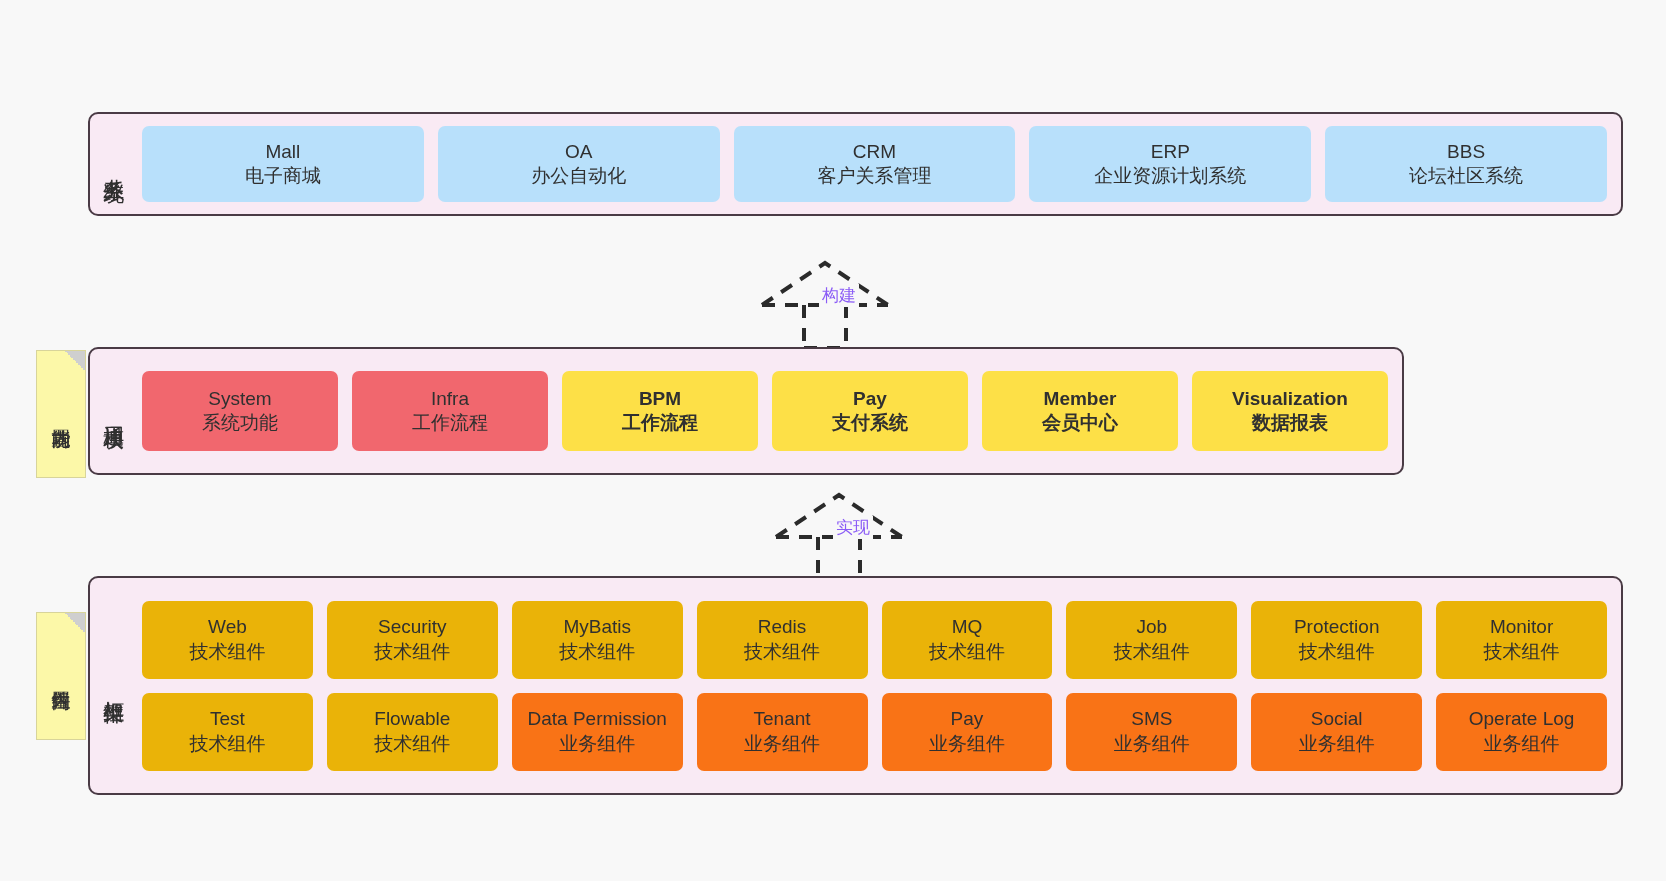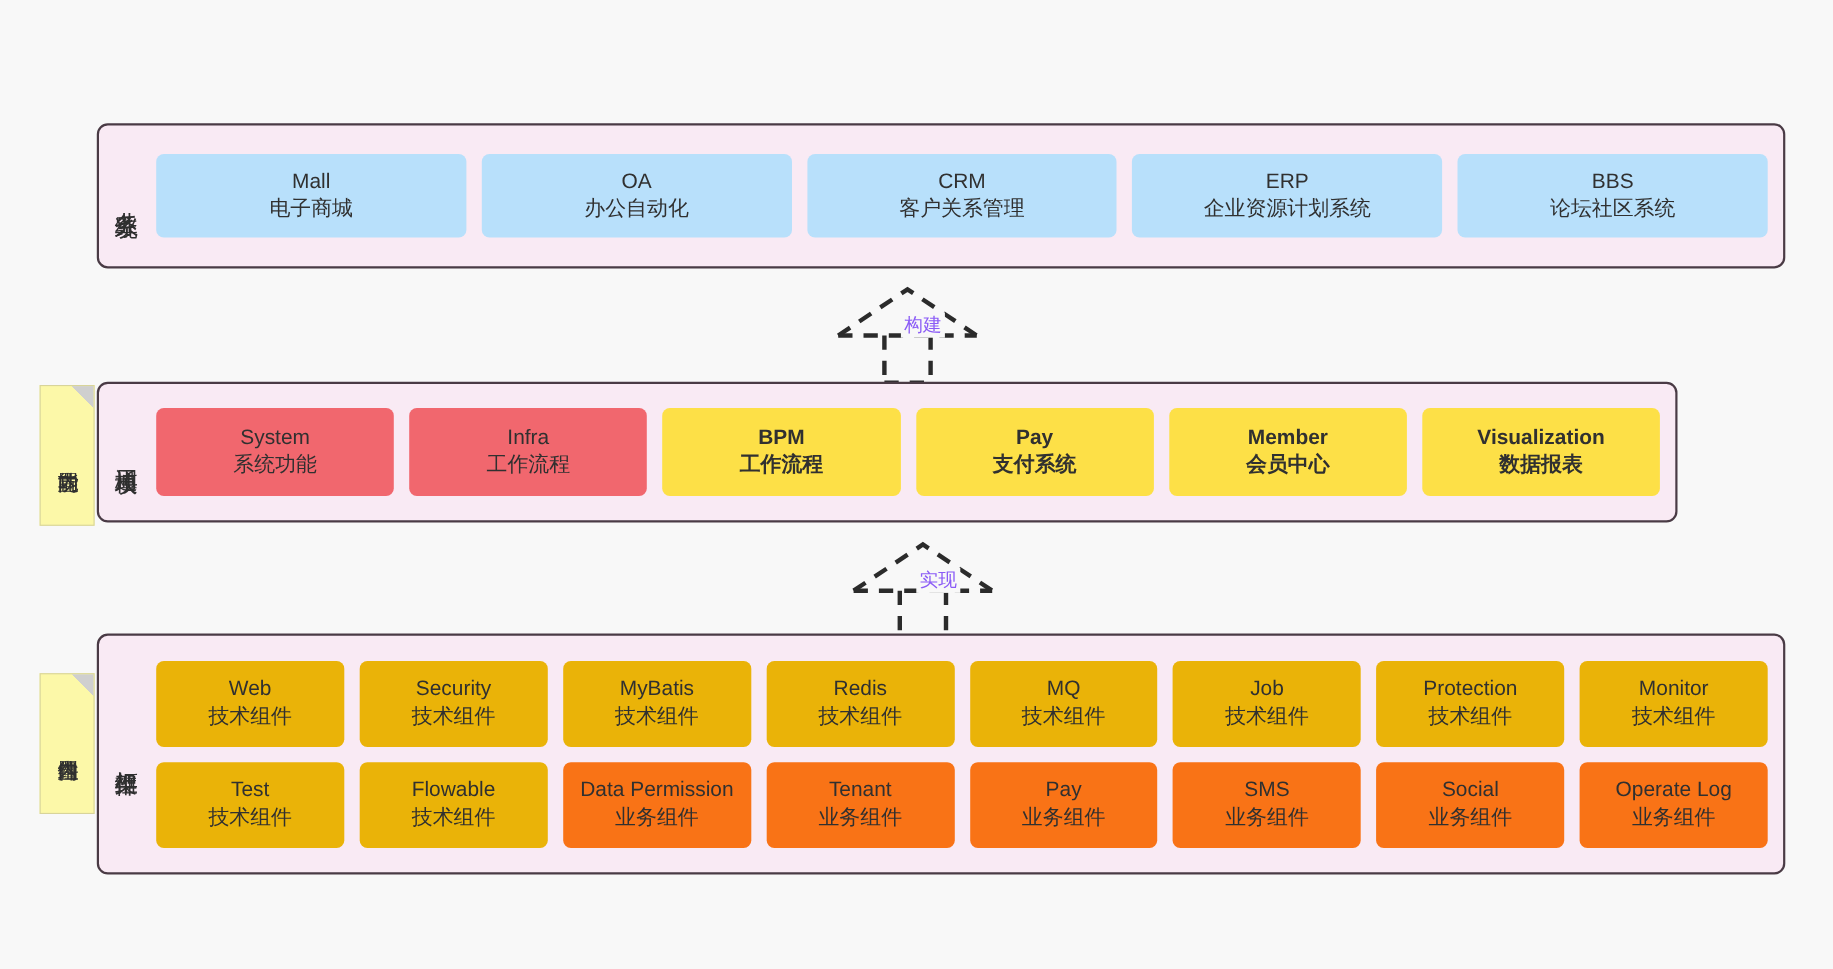--- a/index.html
+++ b/index.html
@@ -63,24 +63,24 @@
     line-height:1.28;
     color:#303030;
     box-sizing:border-box;
     padding:4px 6px;
     user-select:none;
   }
   .node .l1{white-space:normal;}
   .node .l2{white-space:nowrap;}
 
   
-  #layer-business{left:88px;top:112px;width:1535px;height:132px;}
+  #layer-business{left:88px;top:112px;width:1535px;height:104px;}
   #layer-business .node{height:76px;background:#b8e0fb;}
 
-  #layer-modules{left:88px;top:347px;width:1437px;height:128px;}
+  #layer-modules{left:88px;top:347px;width:1316px;height:128px;}
   #layer-modules .node{height:80px;}
   .c-red{background:#f1676e;}
   .c-pink{background:#fde047;font-weight:bold;}
 
   #layer-framework{left:88px;top:576px;width:1535px;height:219px;}
   #layer-framework .node{height:78px;}
   .c-green{background:#eab308;}
   .c-lgreen{background:#f97316;}
 
   

